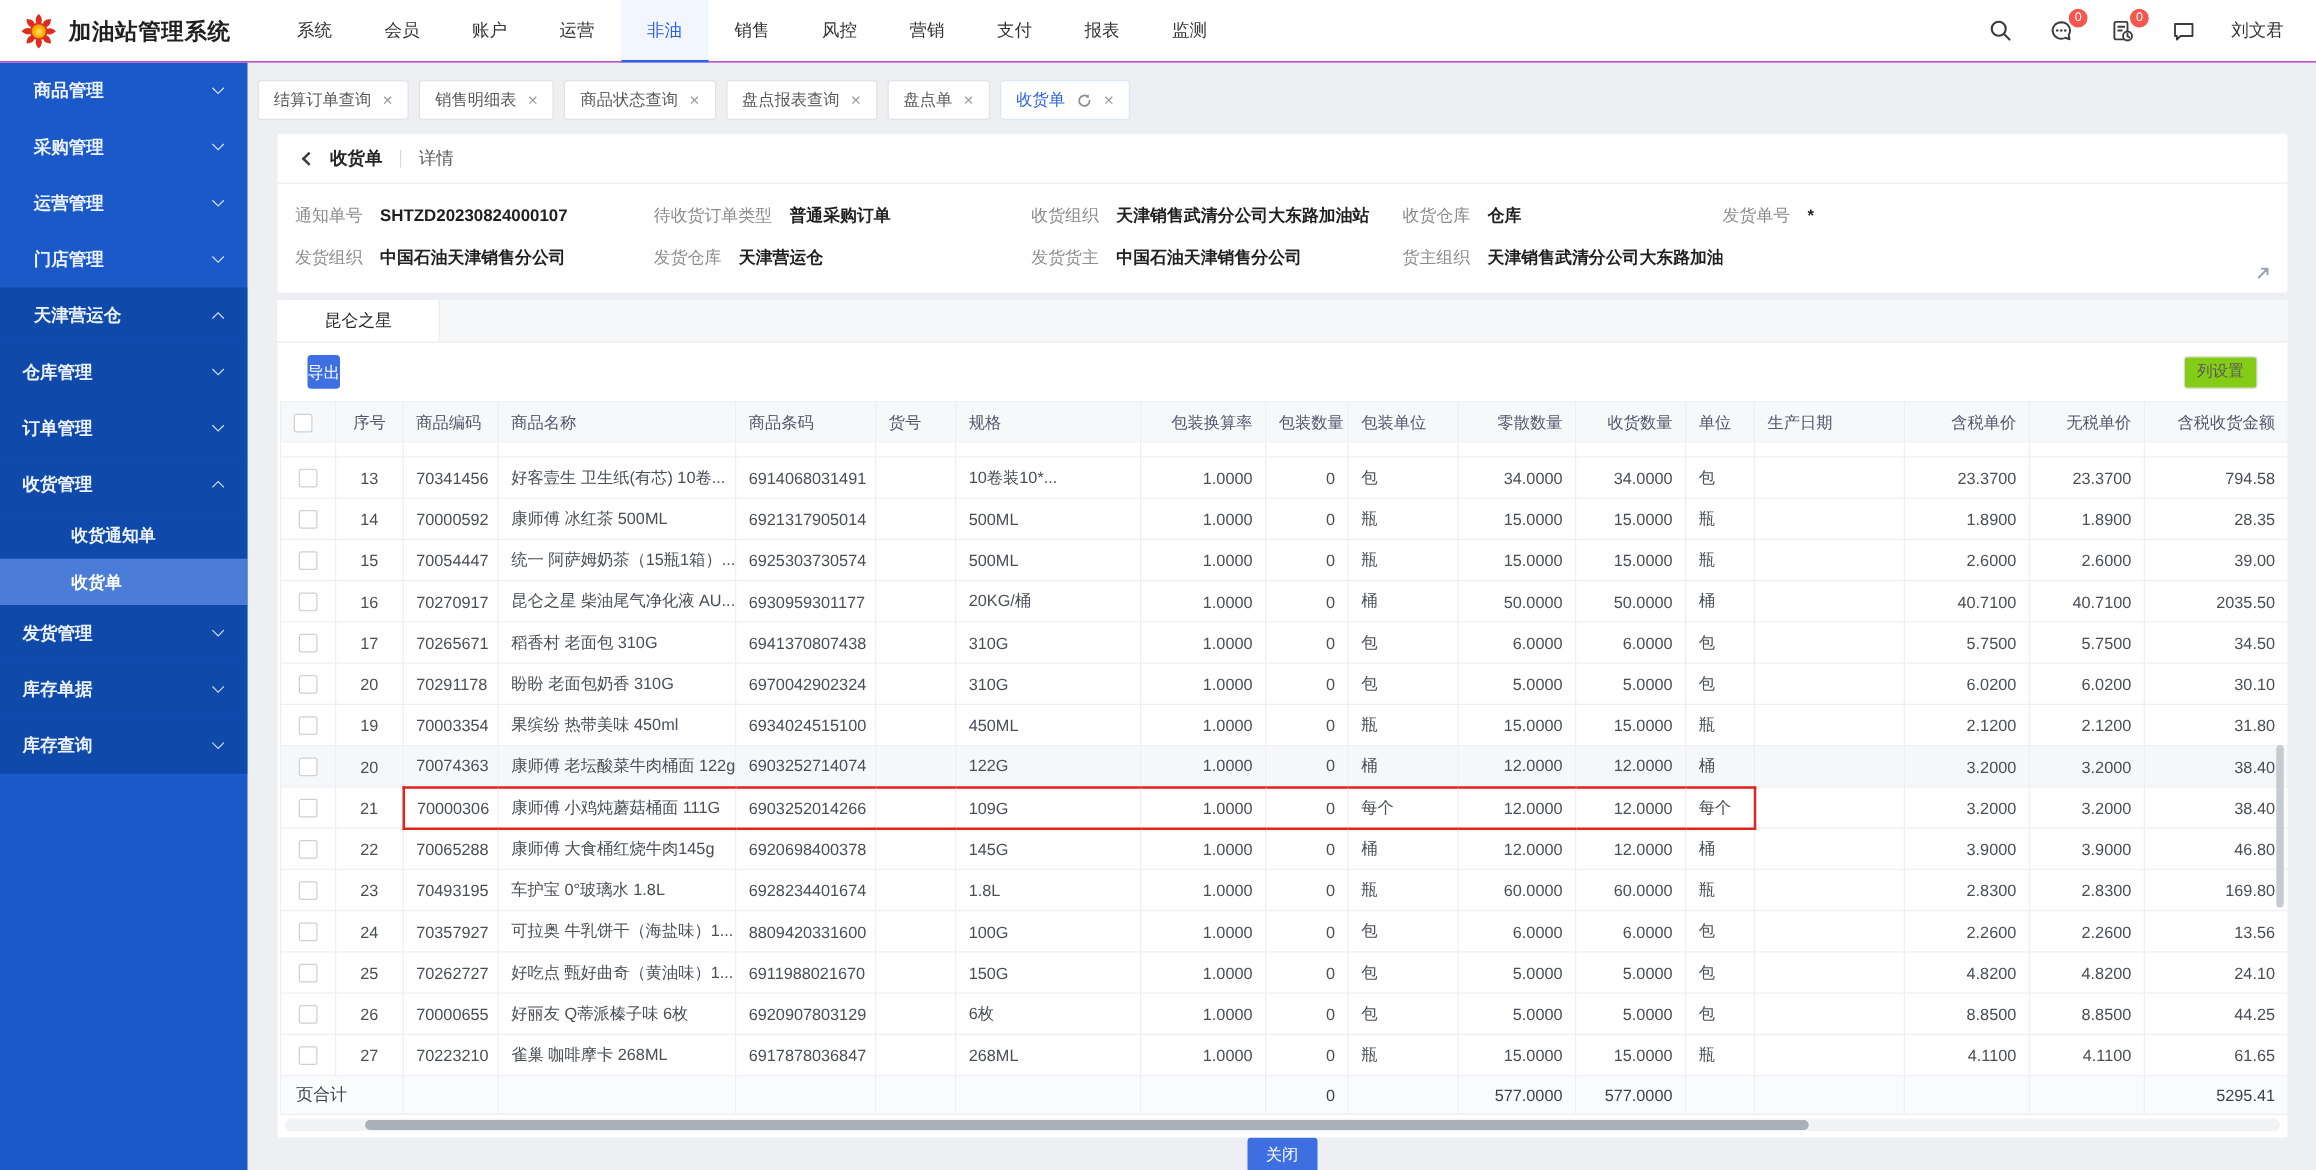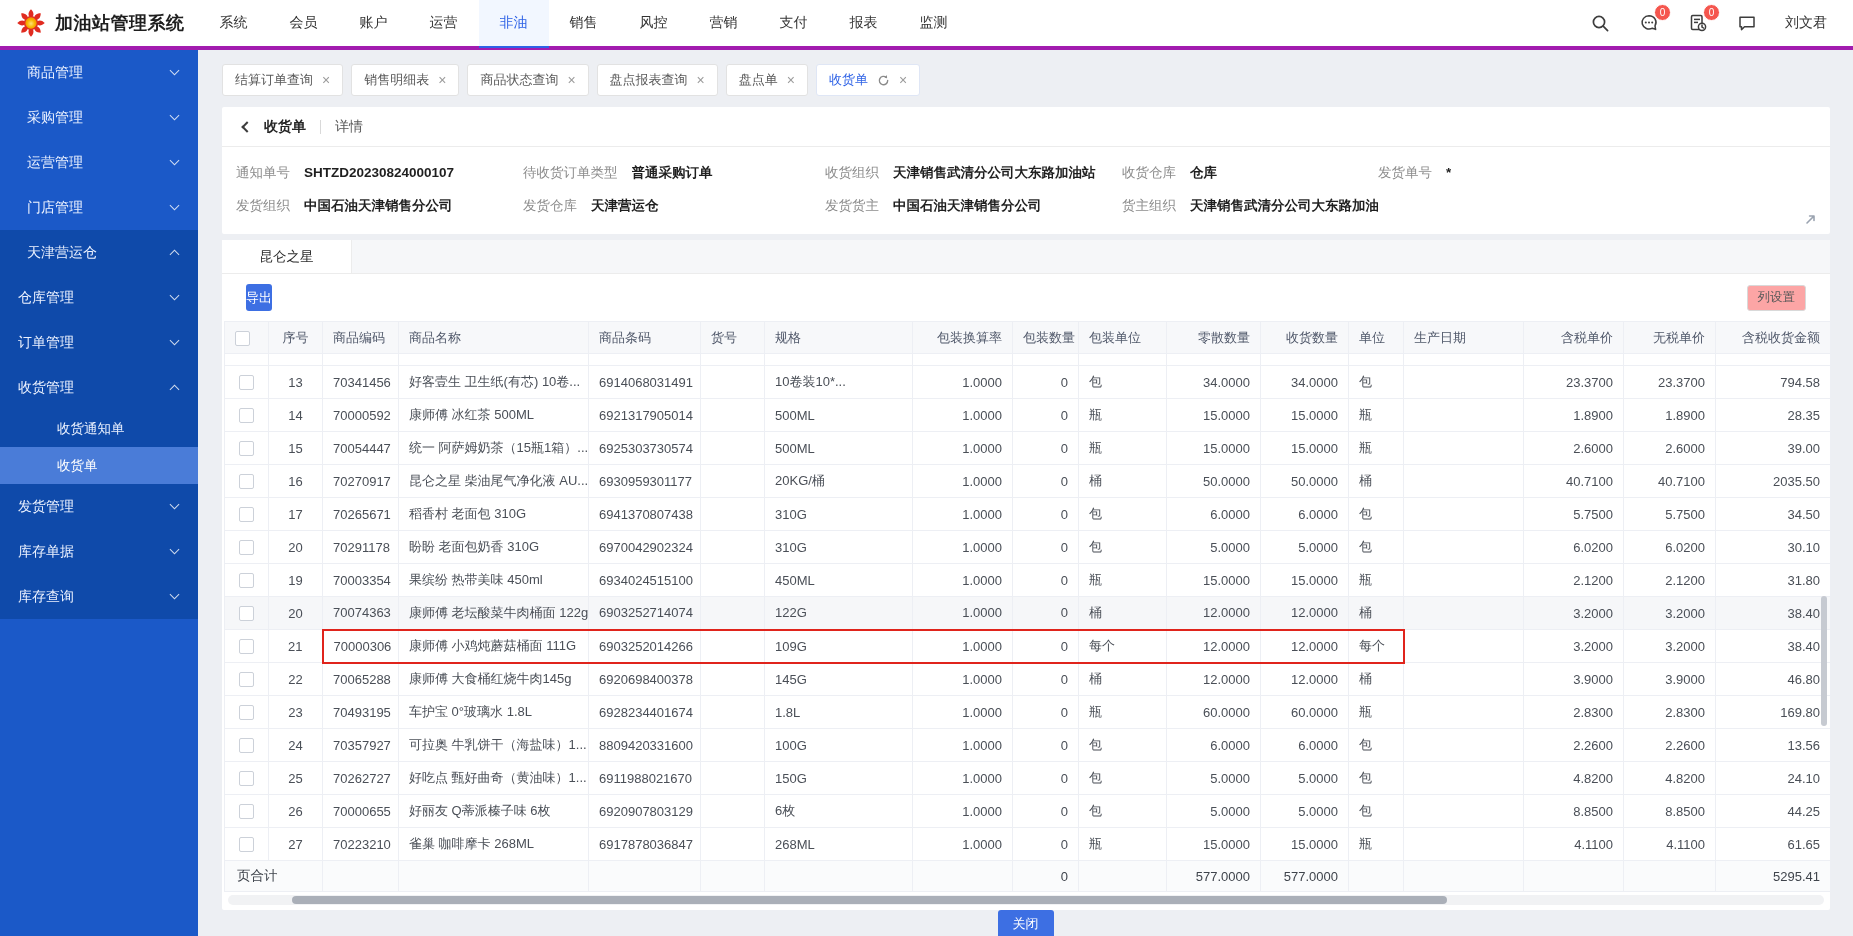--- a/index.html
+++ b/index.html
@@ -1,44 +1,44 @@
 <!DOCTYPE html>
 <html><head>
 <meta charset="utf-8">
 <style>
 *{margin:0;padding:0;box-sizing:border-box;}
 html,body{width:1853px;height:936px;overflow:hidden;background:#edeff3;font-family:"Liberation Sans","DejaVu Sans",sans-serif;}
 
-.topbar{height:50px;background:#fff;border-bottom:4px solid #a21caf;display:flex;align-items:center;position:relative;z-index:5;}
+.topbar{height:50px;background:#fff;border-bottom:1px solid #a21caf;display:flex;align-items:center;position:relative;z-index:5;gap:18px;}
 .logo-area{display:flex;align-items:center;padding:0 14px 0 16px;min-width:198px;}
 .logo-svg{width:30px;height:30px;margin-right:9px;}
 .app-title{font-size:18px;font-weight:bold;color:#1f1f1f;letter-spacing:.5px;white-space:nowrap;}
 .topnav{display:flex;height:50px;align-items:stretch;}
 .nav-item{display:flex;align-items:center;padding:0 21px;font-size:14px;color:#333;cursor:pointer;position:relative;white-space:nowrap;}
 .nav-item.active{color:#2e62e6;background:#f2f7ff;}
 .nav-item.active::after{content:"";position:absolute;left:0;right:0;bottom:0;height:2px;background:#2e62e6;}
 .topbar-right{margin-left:auto;display:flex;align-items:center;gap:27px;padding-right:26px;}
 .tb-icon{position:relative;width:22px;height:22px;display:flex;align-items:center;justify-content:center;cursor:pointer;}
 .tb-icon svg{display:block;}
 .badge{position:absolute;top:-8px;right:-11px;background:#f5564e;color:#fff;font-size:10px;min-width:17px;height:17px;border-radius:9px;display:flex;align-items:center;justify-content:center;padding:0 3px;border:1px solid #fff;}
 .user-name{font-size:14px;color:#333;white-space:nowrap;cursor:pointer;}
 
 .layout{display:flex;height:886px;}
 .sidebar{width:198px;background:#1b59c8;flex-shrink:0;overflow:hidden;}
 .side-item{height:45px;display:flex;align-items:center;padding:0 20px 0 27px;font-size:14px;color:#ecf2ff;cursor:pointer;}
 .side-item.dark{background:#0f4aaa;}
 .side-item.lvl2{padding-left:18px;justify-content:flex-end;}
 .side-item.lvl3{height:37px;padding-left:57px;font-size:13.5px;}
 .side-item.active{background:#4a7cd8;color:#fff;}
-.side-label{white-space:nowrap;}
+.side-label{white-space:nowrap;font-weight:bold;}
 .chev{width:7px;height:7px;border-right:1.5px solid rgba(255,255,255,.8);border-bottom:1.5px solid rgba(255,255,255,.8);transform:rotate(45deg);margin-left:auto;margin-top:-4px;}
 .chev.up{transform:rotate(225deg);margin-top:4px;}
 .content{flex:1;display:flex;flex-direction:column;min-width:0;}
 
-.tabbar{display:flex;gap:8px;margin:14px 23px 11px 24px;height:32px;flex-shrink:0;}
+.tabbar{display:flex;gap:8px;margin:14px 23px 11px 8px;height:32px;flex-shrink:0;}
 .tab{display:flex;align-items:center;gap:9px;background:#fff;border:1px solid #e2e2e2;border-radius:3px;padding:0 12px;font-size:13px;color:#595959;cursor:pointer;white-space:nowrap;}
 .tab.active{color:#2e62e6;border-color:#dfe6f5;}
 .tab-close{color:#9b9b9b;font-size:14px;line-height:1;cursor:pointer;}
 .tab-refresh{display:flex;align-items:center;cursor:pointer;}
 
 .panel-a{background:#fff;margin:0 23px 0 24px;position:relative;border-radius:2px;flex-shrink:0;}
 .breadcrumb{height:40px;display:flex;align-items:center;padding:0 21px;border-bottom:1px solid #ececec;}
 .back-chev{width:8px;height:8px;border-left:2px solid #3c3c3c;border-bottom:2px solid #3c3c3c;transform:rotate(45deg);margin-right:13px;cursor:pointer;flex-shrink:0;}
 .bc-title{font-size:14px;color:#262626;font-weight:700;margin-right:14px;cursor:pointer;}
 .bc-sep{width:1px;height:14px;background:#d9d9d9;margin-right:14px;}
@@ -49,21 +49,21 @@
 .info-field{display:flex;align-items:baseline;font-size:13.5px;min-width:0;}
 .info-label{color:#8c8c8c;margin-right:14px;white-space:nowrap;flex-shrink:0;}
 .info-value{color:#1f1f1f;font-weight:600;white-space:nowrap;overflow:hidden;}
 .corner-icon{position:absolute;right:12px;bottom:3px;cursor:pointer;}
 
 .panel-b{background:#fff;margin:6px 23px 0 24px;position:relative;border-radius:2px;flex-shrink:0;}
 .subtabs{height:34px;background:#f6f7f9;border-bottom:1px solid #ececec;display:flex;}
 .subtab{min-width:130px;background:#fff;display:flex;align-items:center;justify-content:center;font-size:13.5px;color:#2b2b2b;border-right:1px solid #ececec;cursor:pointer;}
 .toolbar{display:flex;align-items:center;padding:10px 24px 10px 24px;}
 .btn-primary{background:#3d6fe3;color:#fff;font-size:13px;height:27px;padding:0 0;border:none;border-radius:3px;cursor:pointer;}
-.btn-plain{margin-left:auto;background:#fca5a5;border:1px solid #d9d9d9;color:#595959;font-size:12.5px;height:26px;padding:0 10px;border-radius:3px;cursor:pointer;}
+.btn-plain{margin-left:auto;background:#84cc16;border:1px solid #d9d9d9;color:#595959;font-size:12.5px;height:26px;padding:0 10px;border-radius:3px;cursor:pointer;}
 .tbl-wrap{position:relative;padding:0 2px;}
 table{width:100%;border-collapse:collapse;table-layout:fixed;font-size:13px;color:#4a4f57;}
 th,td{border:1px solid #edeff4;padding:0 10px;white-space:nowrap;overflow:hidden;}
 thead th{background:#f7f8fa;font-weight:400;color:#50586a;height:32px;text-align:left;}
 tbody td{height:33px;background:#fff;}
 tr.partial td{height:12px;}
 tr.striped td{background:#f6f7f9;}
 th.num,td.num{text-align:right;}
 th.ctr,td.ctr{text-align:center;}
 tr.hl td:nth-child(n+3):nth-child(-n+13){border-top:2.5px solid #e0241c;border-bottom:2.5px solid #e0241c;}

